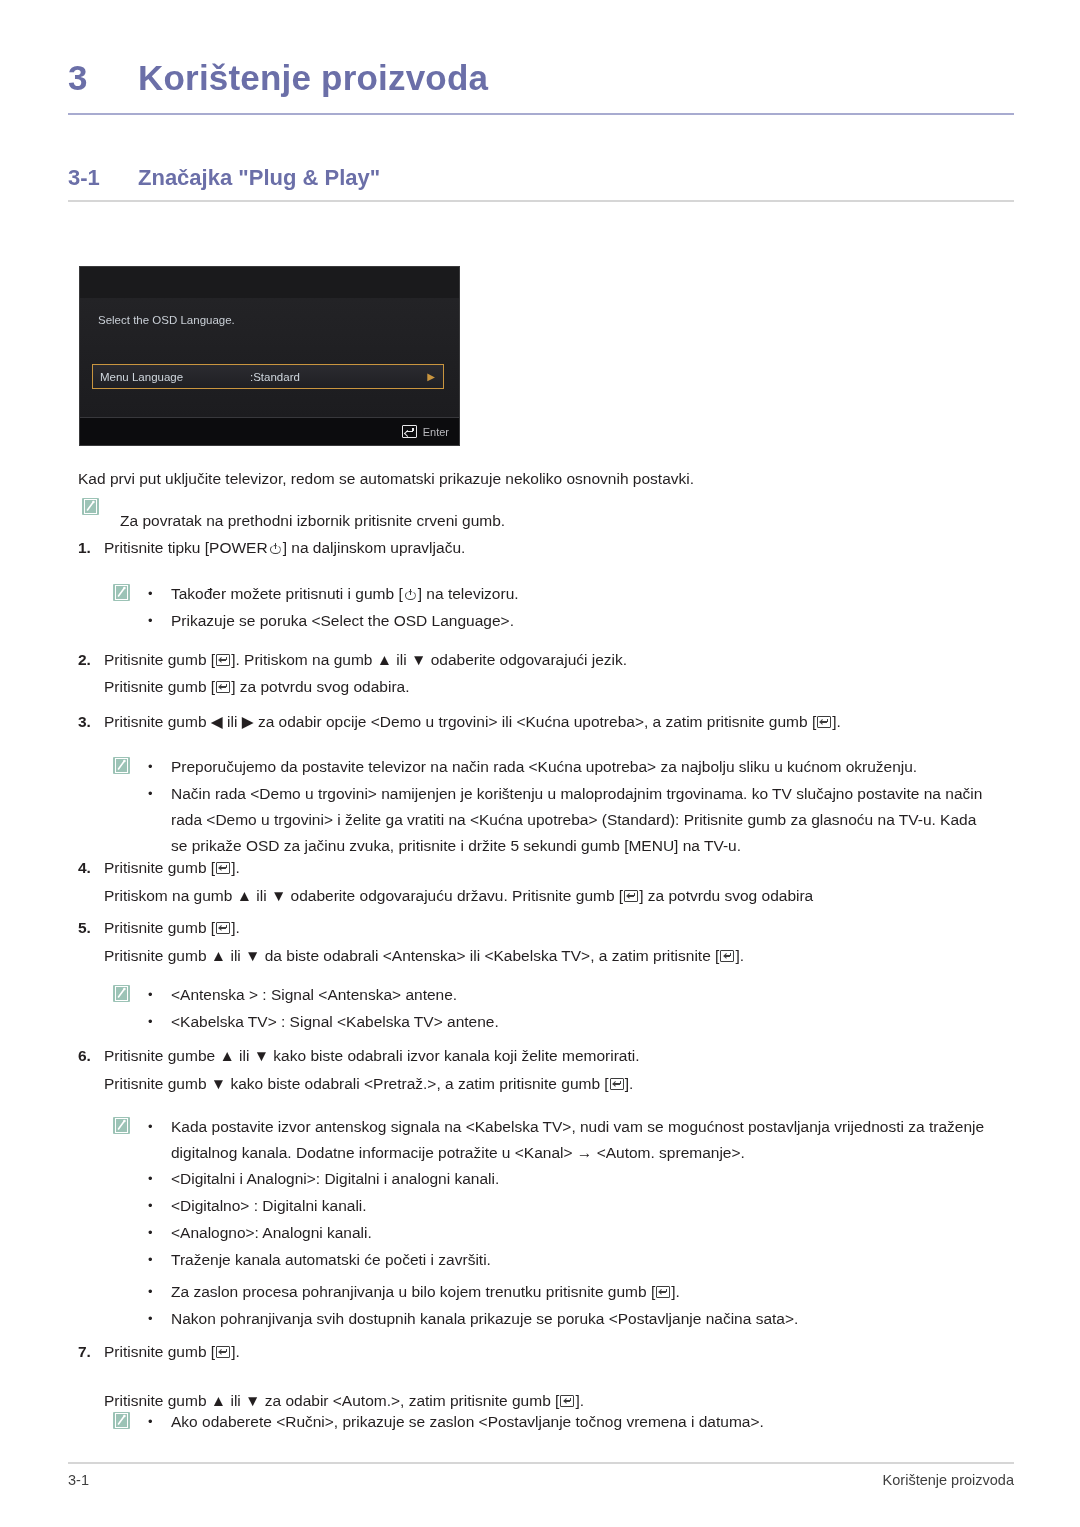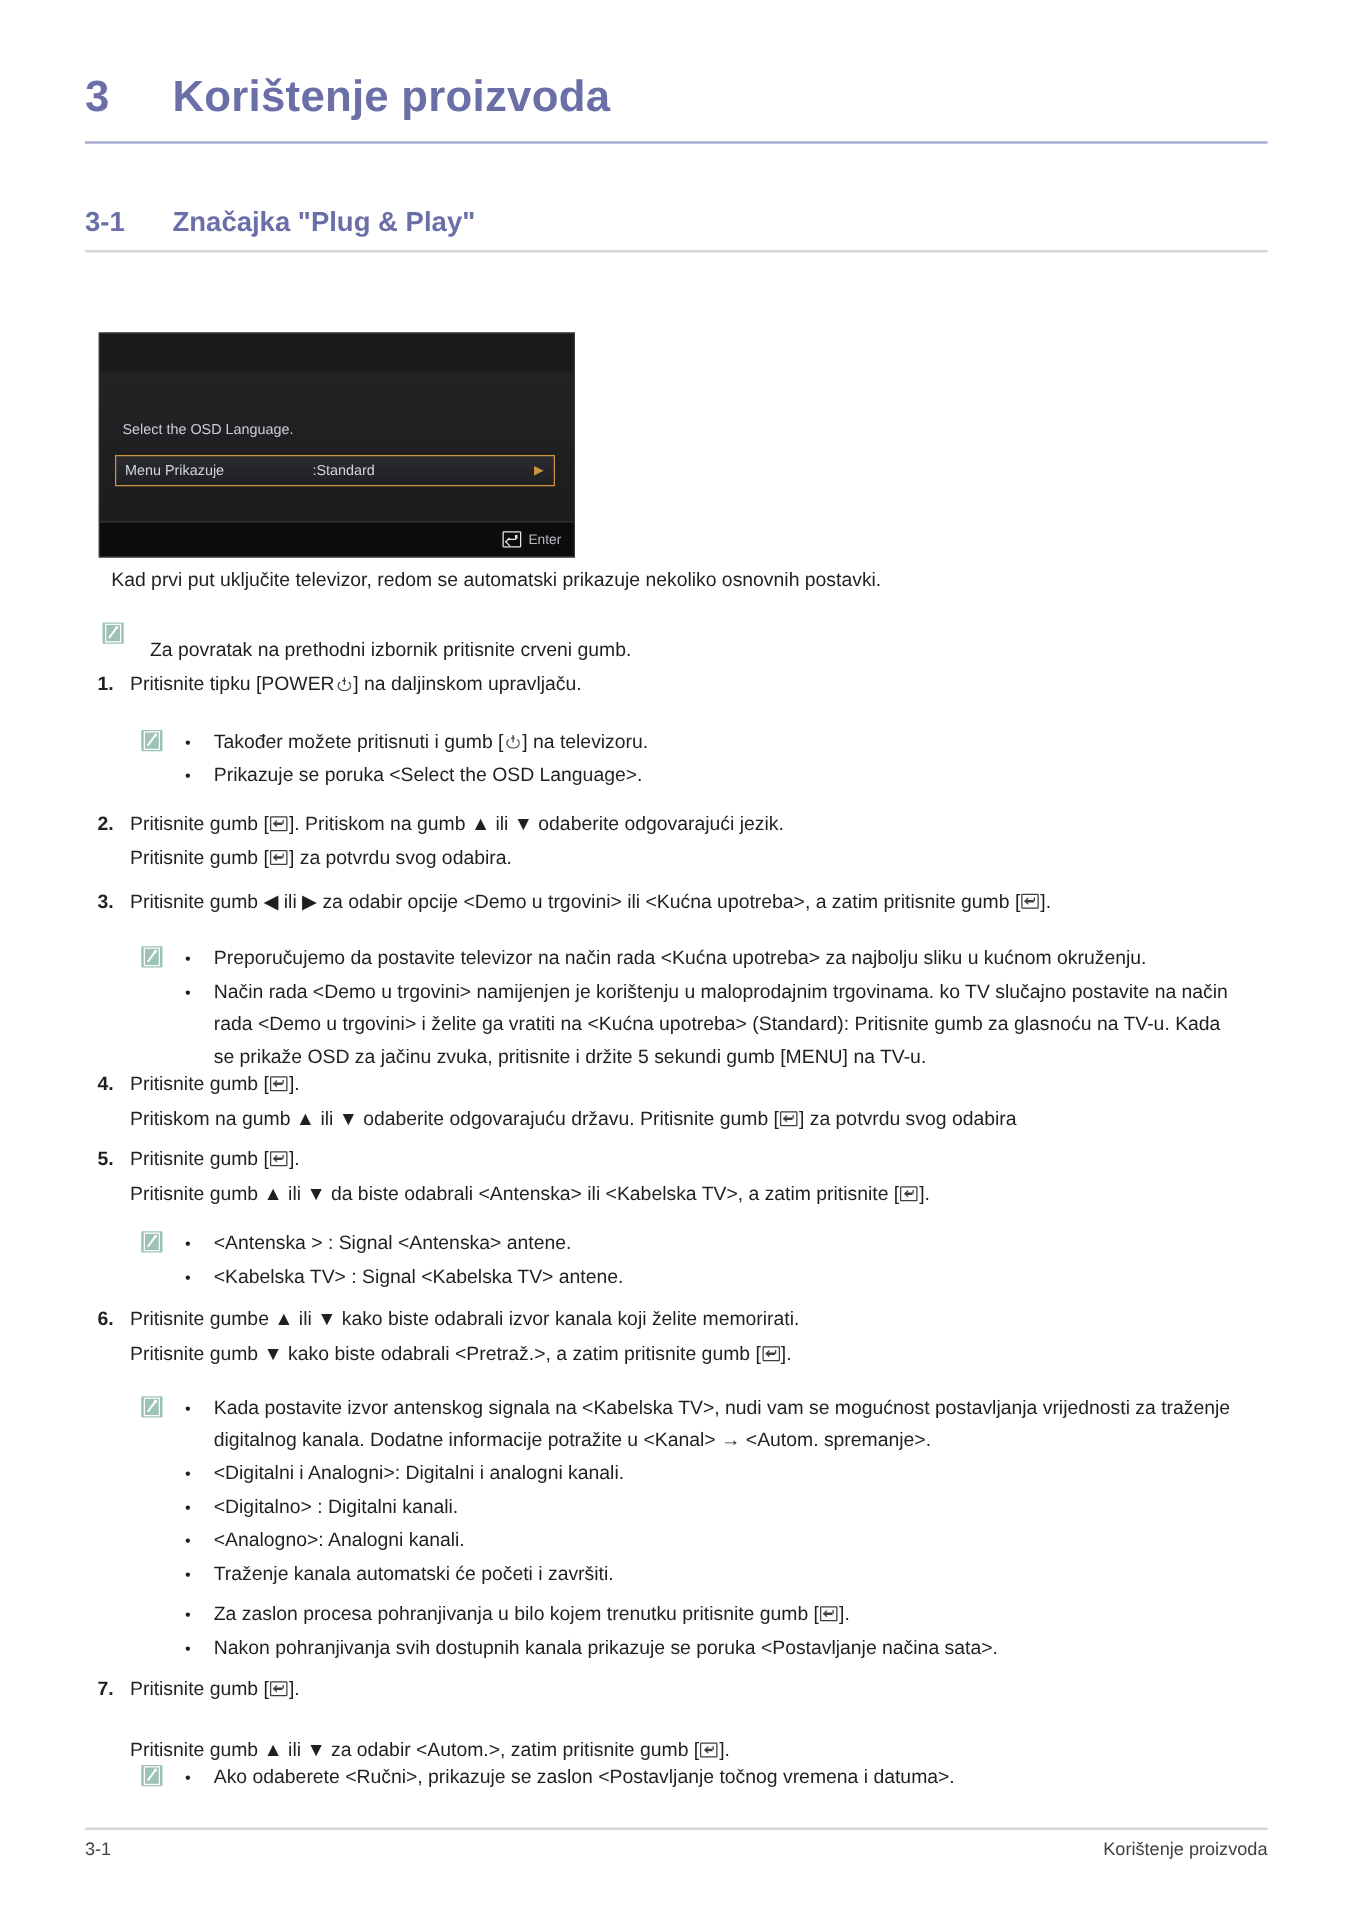--- a/index.html
+++ b/index.html
@@ -115,21 +115,20 @@
     left: 0; top: 31px; right: 0;
     bottom: 28px;
     background: linear-gradient(180deg,#232326 0%, #1c1c1f 100%);
   }
   .osd-prompt {
     position: absolute;
     left: 18px;
     top: 16px;
     color: #c9cfd6;
     font-size: 11.5px;
-    margin-top: 24px;
   }
   .osd-row {
     position: absolute;
     left: 12px;
     top: 66px;
     width: 352px;
     height: 25px;
     border: 1px solid #c9953f;
     box-sizing: border-box;
     background: linear-gradient(180deg,#2b2b30 0%, #202024 100%);
@@ -371,36 +370,36 @@
   <div class="section">
     <div class="section-num">3-1</div>
     <div class="section-title">Značajka "Plug &amp; Play"</div>
   </div>
   <div class="rule-section"></div>
 
   <div class="osd">
     <div class="osd-body">
       <div class="osd-prompt">Select the OSD Language.</div>
       <div class="osd-row">
-        <span class="osd-row-label">Menu Prikazuje</span>
+        <span class="osd-row-label">Menu Language</span>
         <span class="osd-row-value">:Standard</span>
         <span class="osd-row-arrow">▶</span>
       </div>
     </div>
     <div class="osd-footer">
       <span class="enterkey">
           <span class="stem"></span>
         </span>
       <span class="osd-enter-label">Enter</span>
     </div>
   </div>
 
   <div class="content">
 
-    <div class="para" style="left:78px; top:452px; width:900px;margin-left:11px;">Kad prvi put uključite televizor, redom se automatski prikazuje nekoliko osnovnih postavki.</div>
+    <div class="para" style="left:78px; top:466px; width:900px;">Kad prvi put uključite televizor, redom se automatski prikazuje nekoliko osnovnih postavki.</div>
 
     <div class="noteicon" style="left:82px; top:498px;">
       <svg width="17" height="17" viewBox="0 0 17 17">
         <rect x="2.5" y="1.5" width="12" height="14" fill="none" stroke="#ffffff" stroke-width="1"></rect>
         <path d="M5.5 12 L11 4.5" stroke="#ffffff" stroke-width="1.6" stroke-linecap="round"></path>
         <circle cx="11.4" cy="4" r="1.3" fill="#ffffff"></circle>
       </svg>
     </div>
     <div class="para" style="left:120px; top:508px; width:860px;">Za povratak na prethodni izbornik pritisnite crveni gumb.</div>
 

